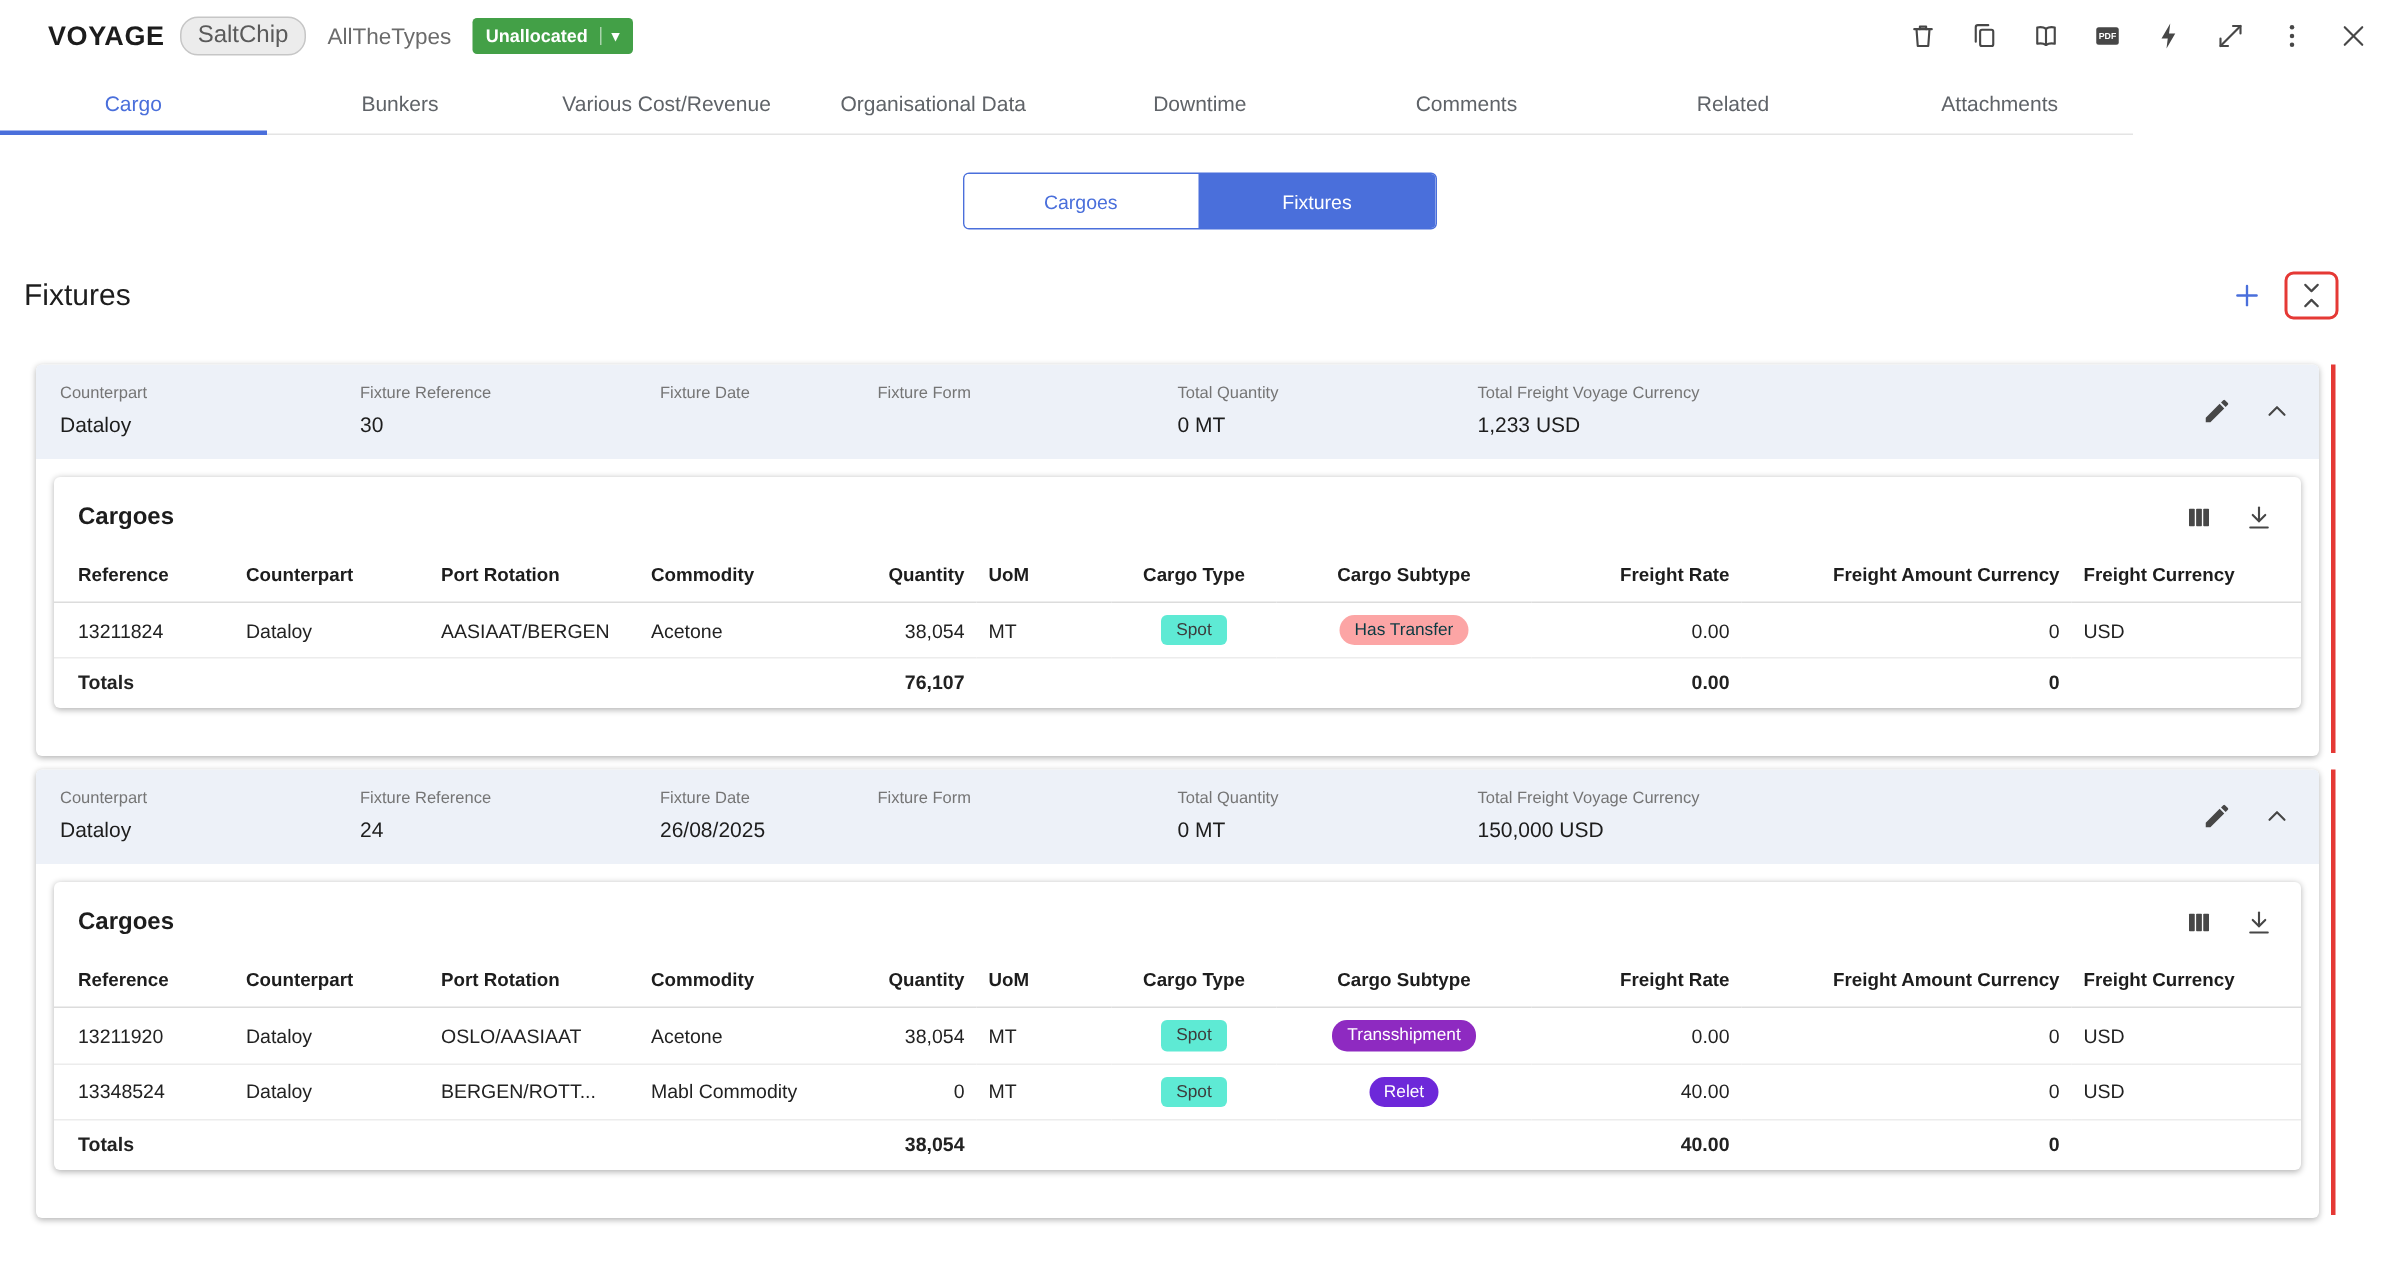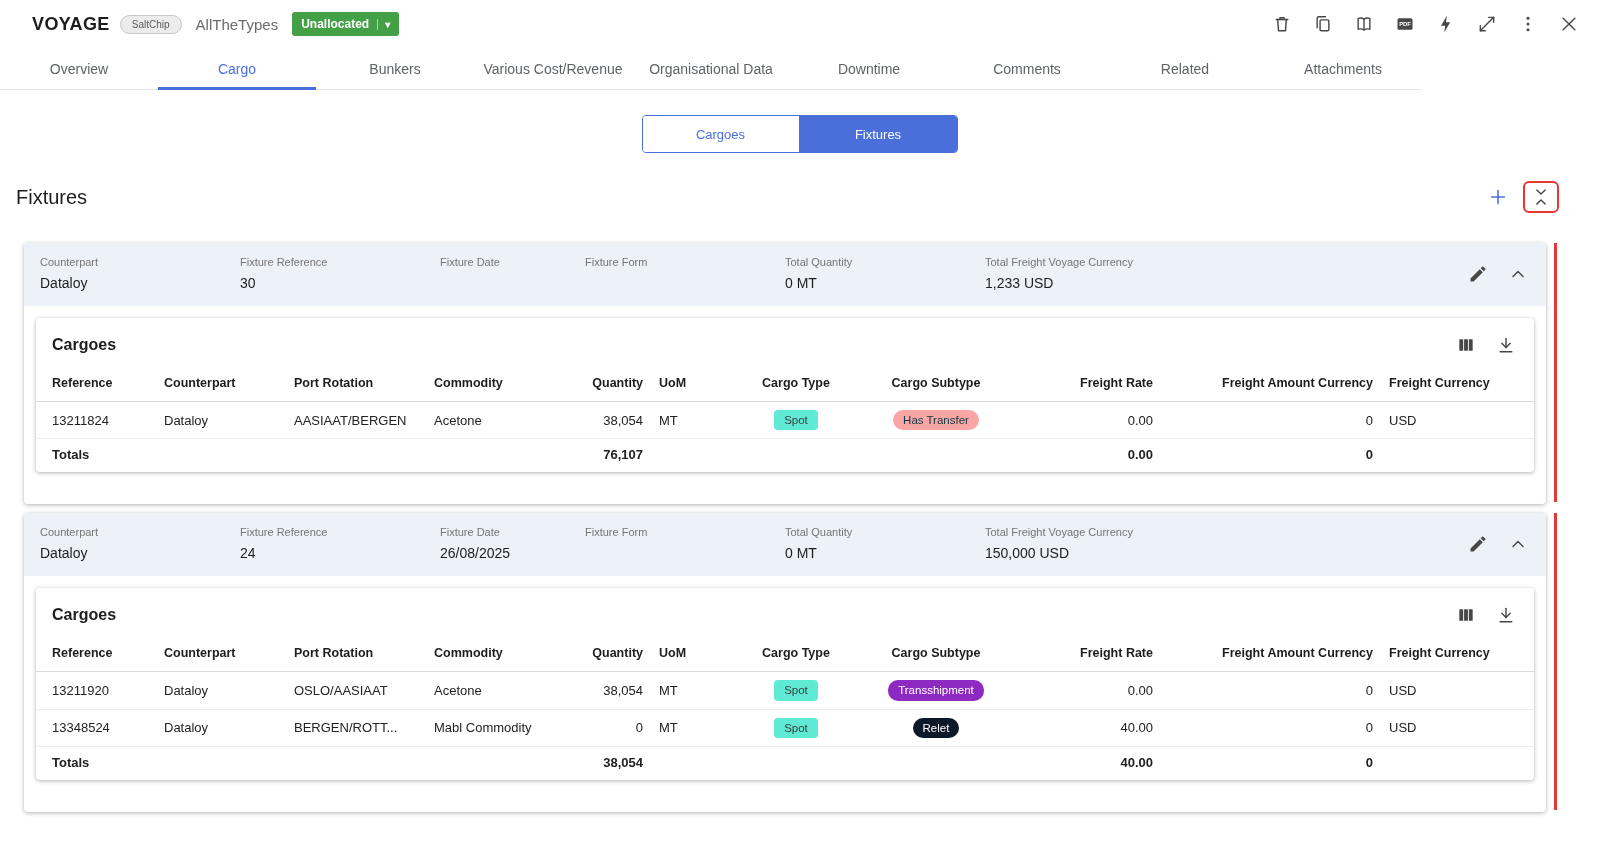--- a/index.html
+++ b/index.html
@@ -6,21 +6,21 @@
   html,body { width:1599px; height:841px; }
   body {
     font-family: "Liberation Sans", sans-serif;
     background:#ffffff; color:#1f1f1f; overflow:hidden; position:relative;
   }
   button { font-family: inherit; background:none; border:none; cursor:pointer; }
 
   
   .topbar { display:flex; align-items:center; height:48px; padding:0 18px 0 32px; }
   .voyage-title { font-size:18px; font-weight:700; letter-spacing:.4px; color:#1c1c1c; }
-  .salt-chip { margin-left:10px; font-size:10px; color:#5a5a5a; background:#ececec;
+  .salt-chip { margin-left:10px; font-size:16px; color:#5a5a5a; background:#ececec;
                border:1px solid #c6c6c6; border-radius:12px; padding:3px 11px; }
   .subtitle { margin-left:14px; font-size:15px; color:#6b6b6b; }
   .status-btn { margin-left:14px; display:flex; align-items:center; background:#43a047;
                 color:#fff; font-size:12px; font-weight:700; border-radius:3px; padding:5px 9px; }
   .status-btn .caret { margin-left:8px; padding-left:7px; border-left:1px solid rgba(255,255,255,.55); font-size:10px; }
   .toolbar { margin-left:auto; display:flex; align-items:center; gap:17px; }
   .tb-btn { display:flex; align-items:center; justify-content:center; padding:2px; }
   .icn { width:20px; height:20px; stroke:#474747; fill:none; stroke-width:1.7; stroke-linecap:round; stroke-linejoin:round; }
   .icn.fill { fill:#474747; stroke:none; }
 
@@ -137,21 +137,20 @@
     <button class="tb-btn">
       <svg class="icn" viewBox="0 0 24 24">
         <path d="M5 5l14 14"></path>
           <path d="M19 5 5 19"></path>
       </svg>
     </button>
   </div>
 </div>
 
 <div class="tabs">
-  <div class="tab">Overview</div>
   <div class="tab active">Cargo</div>
   <div class="tab">Bunkers</div>
   <div class="tab">Various Cost/Revenue</div>
   <div class="tab">Organisational Data</div>
   <div class="tab">Downtime</div>
   <div class="tab">Comments</div>
   <div class="tab">Related</div>
   <div class="tab">Attachments</div>
 </div>
 
@@ -412,21 +411,21 @@
               <td>USD</td>
             </tr>
             <tr>
               <td>13348524</td>
               <td>Dataloy</td>
               <td>BERGEN/ROTT...</td>
               <td>Mabl Commodity</td>
               <td class="num">0</td>
               <td>MT</td>
               <td class="ctr"><span class="chip chip-gray">Spot</span></td>
-              <td class="ctr"><span class="chip chip-subtype" style="background:#0f172a;color:#ffffff">Relet</span></td>
+              <td class="ctr"><span class="chip chip-subtype" style="background:#6d28d9;color:#ffffff">Relet</span></td>
               <td class="num">40.00</td>
               <td class="num">0</td>
               <td>USD</td>
             </tr>
             <tr class="totals">
               <td>Totals</td>
               <td></td>
                 <td></td>
                 <td></td>
               <td class="num">38,054</td>

